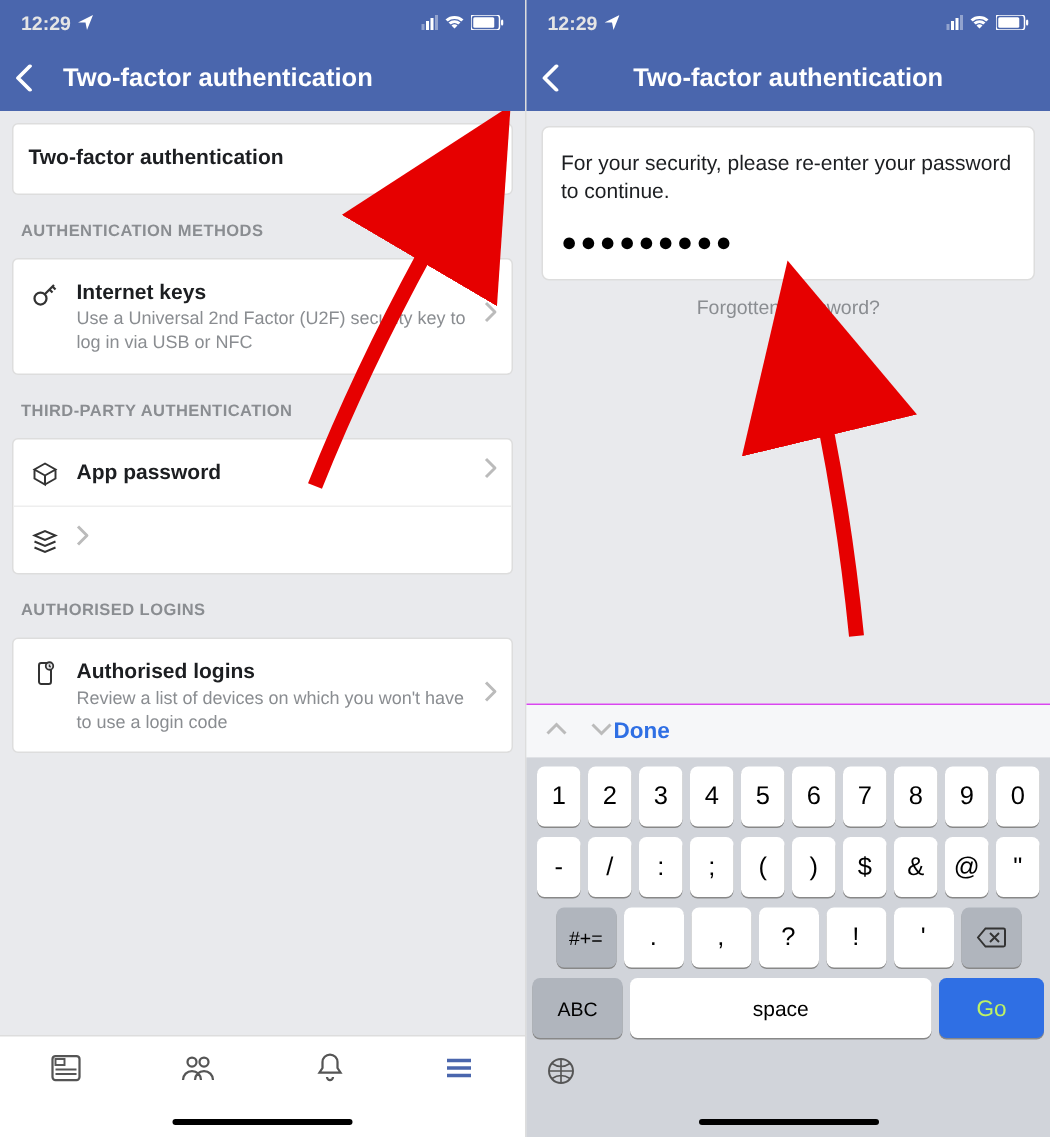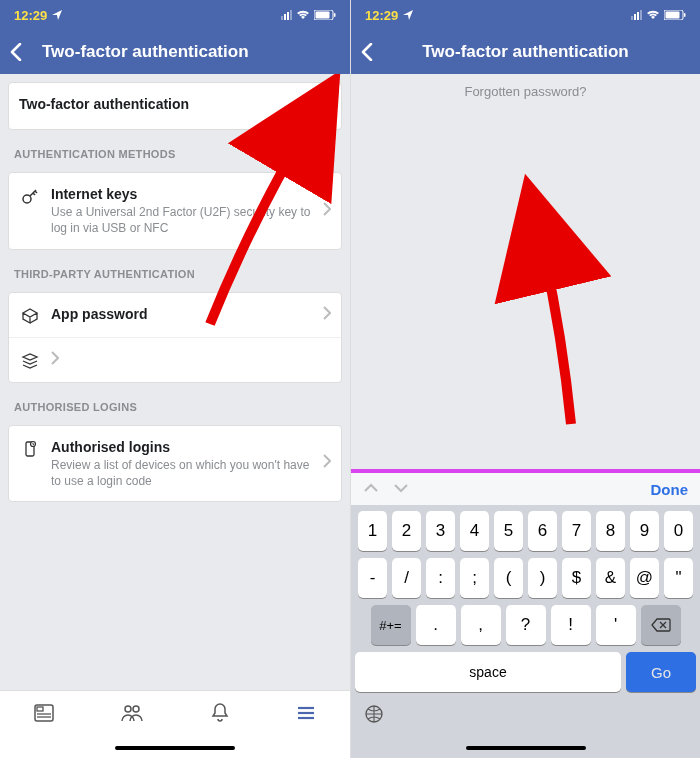--- a/index.html
+++ b/index.html
@@ -1,21 +1,21 @@
 <!DOCTYPE html>
 <html><head>
 <meta charset="utf-8">
 <style>
   * { box-sizing: border-box; margin: 0; padding: 0; font-family: -apple-system, Helvetica, Arial, sans-serif; }
   body { background: #fff; width: 700px; height: 758px; overflow: hidden; }
   .wrap { display: flex; width: 700px; height: 758px; }
   .phone { width: 350px; height: 758px; position: relative; background: #e9eaed; display: flex; flex-direction: column; }
   .phone + .phone { border-left: 1px solid #ddd; }
 
-  .statusbar { height: 30px; background: #4a66ad; color: #fde047; display: flex; align-items: center; justify-content: space-between; padding: 0 14px; font-size: 13px; font-weight: 600; }
+  .statusbar { height: 30px; background: #4a66ad; color: #e5e5e5; display: flex; align-items: center; justify-content: space-between; padding: 0 14px; font-size: 13px; font-weight: 600; }
   .status-left { display: flex; align-items: center; gap: 5px; }
   .status-right { display: flex; align-items: center; gap: 4px; }
 
   .navbar { height: 44px; background: #4a66ad; color: #fff; display: flex; align-items: center; padding: 0 10px; font-size: 17px; font-weight: 600; }
   .navbar .back { width: 24px; display:flex; align-items:center; }
   .navbar .title { flex:1; text-align:left; padding-left: 8px; }
   .navbar.center .title { text-align:center; padding-left:0; }
   .navbar.center .back { width:24px; }
   .navbar.center .spacer { width:24px; }
 
@@ -38,32 +38,32 @@
   .home-ind { height:20px; background:#fff; display:flex; justify-content:center; align-items:center; }
   .home-ind .bar { width:120px; height:4px; background:#000; border-radius:3px; }
 
   
   .msgcard { background:#fff; border:1px solid #ddd; border-radius:5px; margin:10px; padding:14px 12px; }
   .msgcard .msg { font-size:14px; color:#1c1e21; line-height:1.35; }
   .dots { font-size:18px; letter-spacing:2px; margin-top:14px; color:#000; }
   .btn-primary { background:#4e82f7; color:#fff; text-align:center; padding:12px 0; margin:8px 10px 0; border-radius:3px; font-size:15px; }
   .forgot { text-align:center; color:#8a8d91; font-size:13px; margin-top:10px; }
 
-  .kb-acc { height:36px; background:#f6f7f9; border-top:4px solid #d946ef; display:flex; align-items:center; justify-content:space-between; padding:0 12px; }
+  .kb-acc { height:36px; background:#f6f7f9; border-top:1px solid #d946ef; display:flex; align-items:center; justify-content:flex-start; padding:0 12px; }
   .kb-acc .arrows { display:flex; gap:14px; color:#bbb; }
   .kb-acc .done { color:#2f6fe4; font-weight:600; font-size:15px; }
 
   .kb { background:#d1d4da; padding:6px 4px 4px; }
   .kb-row { display:flex; gap:5px; margin-bottom:7px; justify-content:center; }
   .key { background:#fff; border-radius:5px; height:40px; display:flex; align-items:center; justify-content:center; font-size:17px; color:#000; box-shadow:0 1px 0 #888; }
   .key.num { width:29px; }
   .key.sym { width:29px; }
   .key.dark { background:#b0b5bd; }
   .key.wide { flex:1; }
-  .key.go { background:#2f6fe4; color:#e5e5e5; }
+  .key.go { background:#2f6fe4; color:#bef264; }
   .kb-bot { height:40px; display:flex; align-items:center; padding:4px 8px 0; gap:8px; }
   .globe { color:#555; }
 
   
   .arrow { position:absolute; pointer-events:none; }
   .arrow svg { overflow:visible; }
 
   .sig-bars { display:inline-flex; align-items:flex-end; gap:1px; }
   .sig-bars i { width:2px; background:#fff; display:block; opacity:.4; }
   .sig-bars i.on { opacity:1; }
@@ -269,20 +269,24 @@
       <span class="back">
         <svg width="12" height="18" viewBox="0 0 12 18">
             <path d="M10 1 L2 9 L10 17" stroke="#fff" stroke-width="2.5" fill="none" stroke-linecap="round" stroke-linejoin="round"></path>
           </svg>
       </span>
       <span class="title">Two-factor authentication</span>
       <span class="spacer"></span>
     </div>
 
     <div class="content">
+      <div class="msgcard">
+        <div class="msg">For your security, please re-enter your password to continue.</div>
+        <div class="dots">●●●●●●●●●</div>
+      </div>
       <div class="forgot">Forgotten password?</div>
 
       <div class="arrow" style="left:140px; top:140px;">
         <svg width="130" height="220">
           <defs>
               <marker id="ah2" markerWidth="12" markerHeight="12" refX="6" refY="6" orient="auto">
                 <path d="M0 0 L12 6 L0 12 Z" fill="#e60000"></path>
               </marker>
             </defs>
           <path d="M80 210 Q70 110 48 18" stroke="#e60000" stroke-width="10" fill="none" marker-end="url(#ah2)"></path>
@@ -337,20 +341,21 @@
             <div class="key" style="width: 40px;">'</div>
           </div>
         <div class="key dark" style="width:40px">
           <svg width="20" height="14" viewBox="0 0 20 14">
               <path d="M6 1 H18 a1 1 0 0 1 1 1 V12 a1 1 0 0 1-1 1 H6 L1 7 Z" fill="none" stroke="#333" stroke-width="1.3"></path>
               <path d="M9 4 L15 10 M15 4 L9 10" stroke="#333" stroke-width="1.3"></path>
             </svg>
         </div>
       </div>
       <div class="kb-row" style="margin-bottom:2px">
+        <div class="key dark" style="width:60px;font-size:13px">ABC</div>
         <div class="key wide" style="font-size:14px">space</div>
         <div class="key go" style="width:70px;font-size:15px">Go</div>
       </div>
       <div class="kb-bot">
         <span class="globe">
           <svg width="22" height="22" viewBox="0 0 22 22">
               <circle cx="11" cy="11" r="8" fill="none" stroke="#555" stroke-width="1.3"></circle>
               <path d="M3 11 H19 M11 3 V19 M5 6 Q11 10 17 6 M5 16 Q11 12 17 16" stroke="#555" stroke-width="1.1" fill="none"></path>
             </svg>
         </span>

